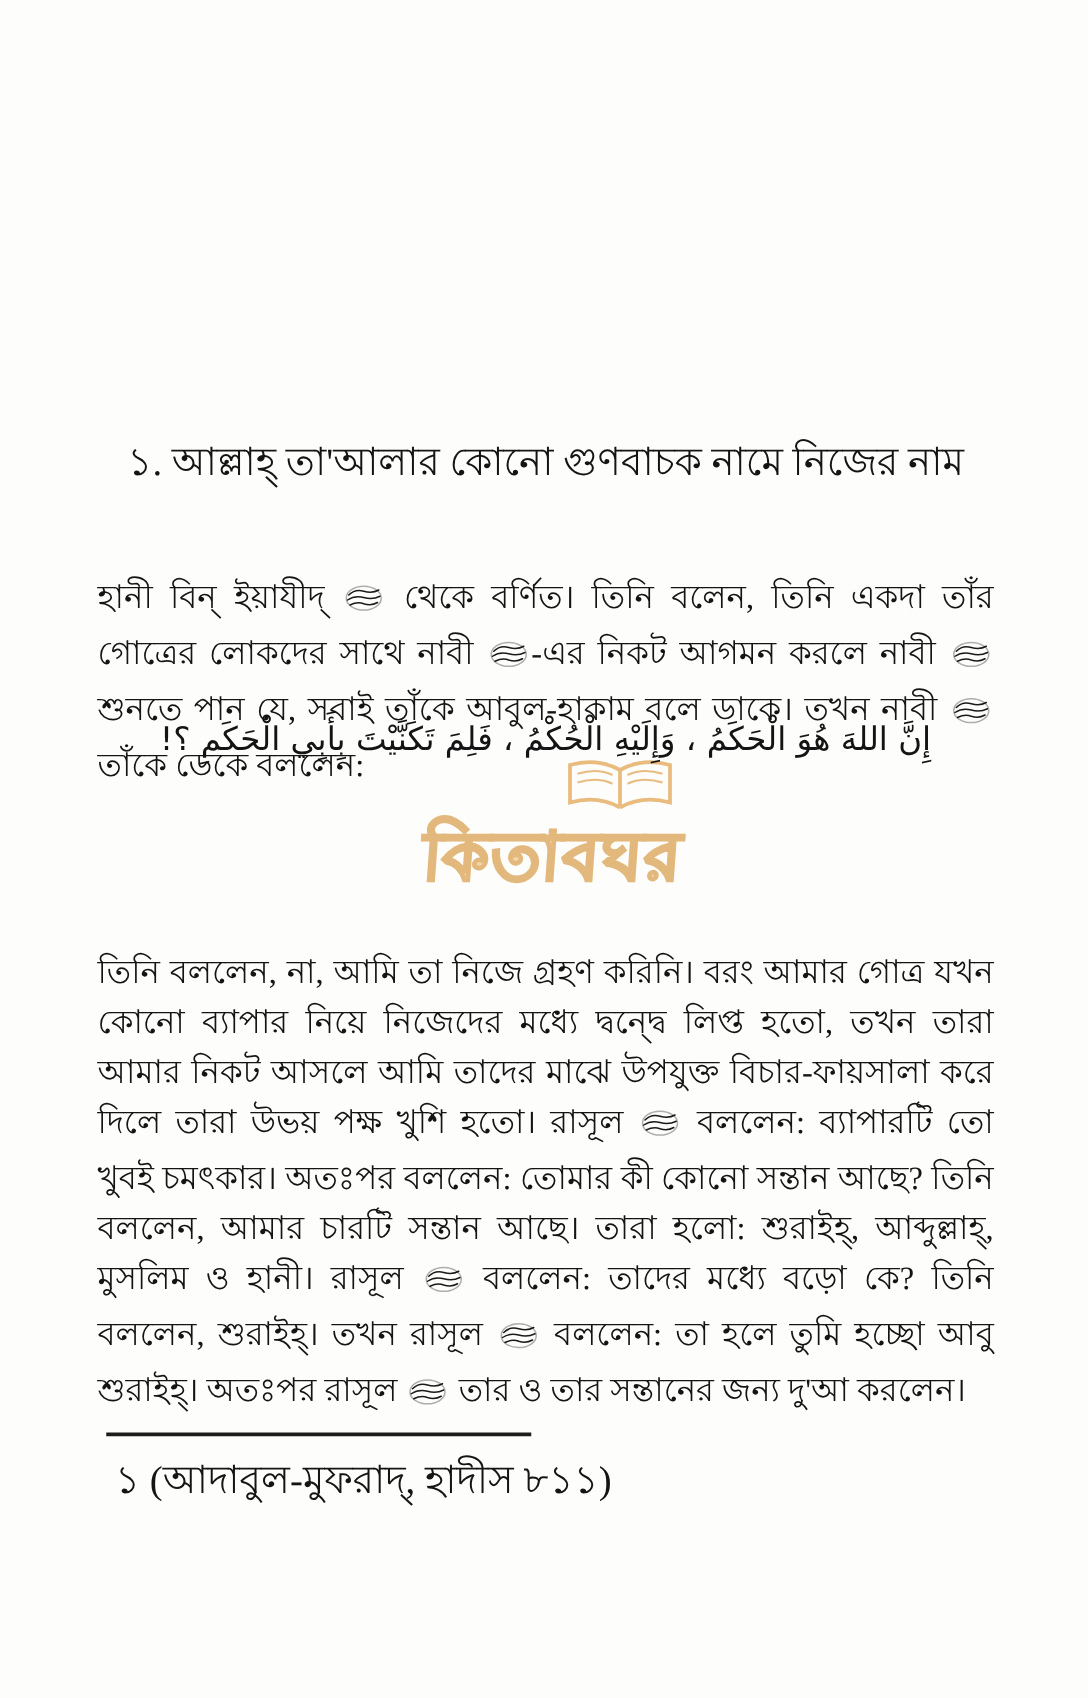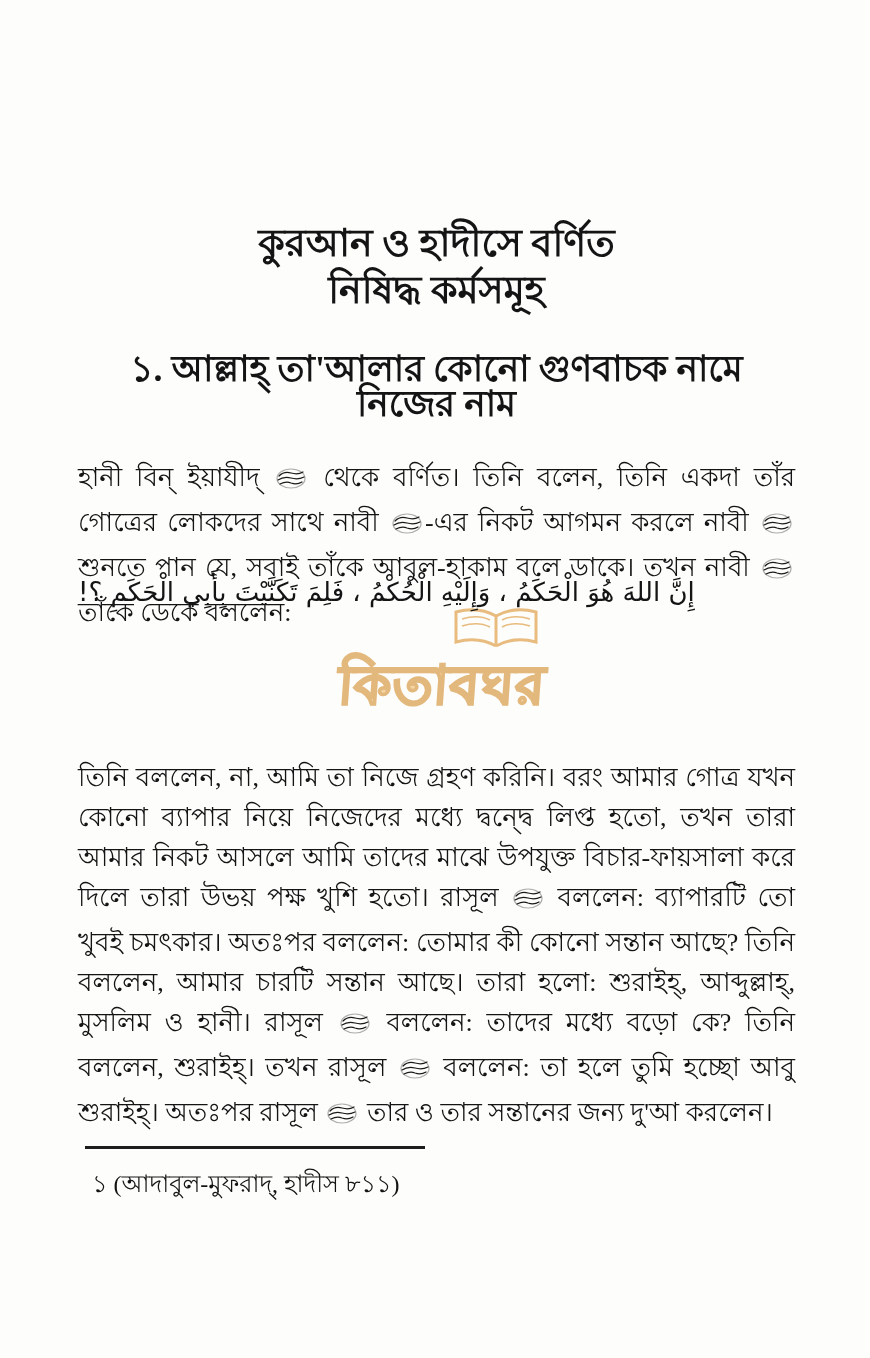--- a/index.html
+++ b/index.html
@@ -8,37 +8,37 @@
     width:870px;height:1358px;
     margin:0 auto;
     background:#fdfdfb;
     overflow:hidden;
     color:#141414;
     font-family:"Liberation Serif","DejaVu Serif",serif;
   }
   
   .abs-col{position:absolute;left:78px;right:75px;}
   .book-title{top:220px;text-align:center;font-weight:bold;font-size:38px;line-height:47px;z-index:2;}
-  .section-heading{top:352px;text-align:center;font-weight:bold;font-size:36px;line-height:35px;z-index:2;}
+  .section-heading{top:352px;text-align:center;font-weight:normal;font-size:31px;line-height:35px;z-index:2;}
   .para{position:absolute;left:78px;right:75px;font-size:26px;line-height:40px;text-align:justify;text-justify:inter-word;z-index:2;}
   .para-1{top:432px;}
   .arabic-line{
     position:absolute;left:78px;right:75px;top:572px;
-    text-align:left;direction:rtl;unicode-bidi:isolate;
+    text-align:center;direction:rtl;unicode-bidi:isolate;
     font-size:26px;line-height:40px;z-index:2;
     font-family:"DejaVu Sans",sans-serif;
   }
   .para-2{top:627px;}
   .para-3{top:732px;}
   sup{font-size:0.6em;line-height:0;vertical-align:super;}
   
   .stamp{display:inline-block;vertical-align:-5px;margin:0 1px;}
   
   .footnote-rule{position:absolute;left:85px;top:1146px;width:340px;height:3px;background:#1d1d1d;z-index:2;}
-  .footnote{position:absolute;left:92px;top:1166px;font-size:24px;line-height:36px;z-index:2;}
+  .footnote{position:absolute;left:92px;top:1166px;font-size:31px;line-height:36px;z-index:2;}
   
   .watermark{position:absolute;left:336px;top:604px;width:210px;height:145px;z-index:1;pointer-events:none;}
   .wm-book{position:absolute;right:4px;top:0;}
   .wm-text{
     position:absolute;left:2px;top:40px;
     font-family:"Liberation Sans","DejaVu Sans",sans-serif;
     font-weight:bold;font-size:54px;letter-spacing:1px;
     color:#f3cb8e;
     -webkit-text-stroke:2px #dda75e;
     text-shadow:0 0 1px #dca45b;
@@ -62,24 +62,20 @@
           <path d="M12 15 Q28 10 40 16" stroke-width="1.6"></path>
           <path d="M12 22 Q28 17 40 23" stroke-width="1.6"></path>
           <path d="M52 16 Q64 10 80 15" stroke-width="1.6"></path>
           <path d="M52 23 Q64 17 80 22" stroke-width="1.6"></path>
         </g>
       </svg>
     </span>
     <span class="wm-text">কিতাবঘর</span>
   </div>
 
-  <div class="abs-col book-title">
-    <div>কুরআন ও হাদীসে বর্ণিত</div>
-    <div>নিষিদ্ধ কর্মসমূহ</div>
-  </div>
 
   <div class="abs-col section-heading">
     <div>১. আল্লাহ্ তা'আলার কোনো গুণবাচক নামে নিজের নাম</div>
   </div>
 
   <p class="para para-1">হানী বিন্ ইয়াযীদ্ <span class="stamp" title="রাযিয়াল্লাহু আনহু"><svg width="34" height="24" viewBox="0 0 34 24" aria-hidden="true">
           <g fill="none" stroke="#1a1a1a" stroke-width="1.2" stroke-linecap="round">
             <path d="M5 9 Q10 4 17 6 Q24 8 29 5"></path>
             <path d="M4 13 Q10 9 17 11 Q24 13 30 10"></path>
             <path d="M6 17 Q12 14 17 16 Q23 18 28 15"></path>

